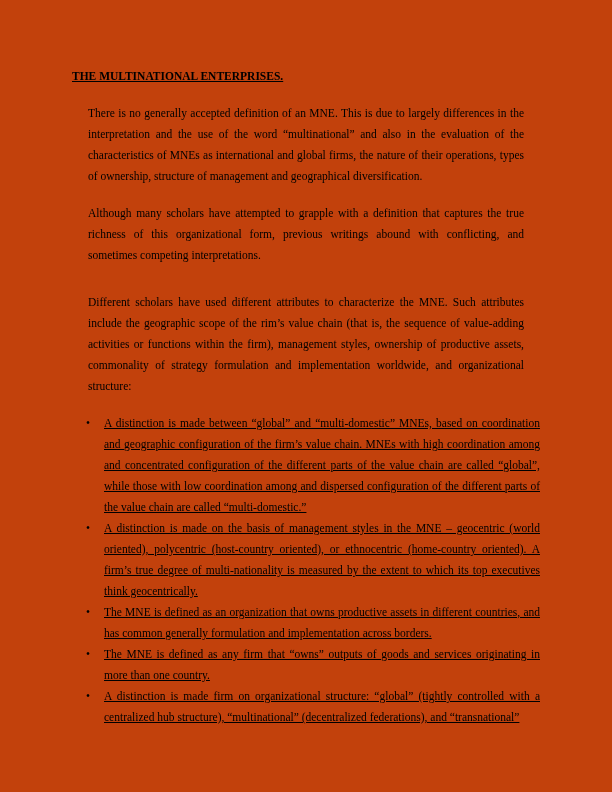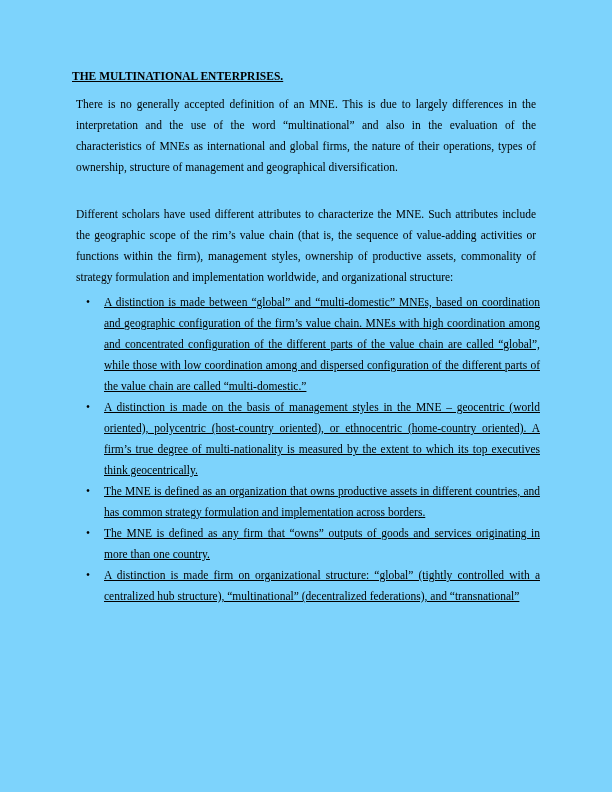--- a/index.html
+++ b/index.html
@@ -5,41 +5,41 @@
   html, body {
     margin: 0;
     padding: 0;
     background: #ffffff;
   }
   .page {
     position: relative;
     width: 612px;
     height: 792px;
     margin: 0 auto;
-    background: #7dd3fc;
+    background: #c2410c;
     box-sizing: border-box;
     padding: 66px 72px 0 72px;
     font-family: "Liberation Serif", "DejaVu Serif", serif;
     font-size: 11.5px;
     line-height: 21px;
     color: #000000;
     overflow: hidden;
   }
   .doc-title {
     font-weight: bold;
     text-decoration: underline;
     margin: 0 0 7px 0;
   }
   .section-heading {
     font-weight: bold;
     font-size: 12px;
     margin: 0 0 1px 0;
   }
   p.para {
-    margin: 4px;
+    margin: 16px;
     text-align: justify;
   }
   p.para.gap-before {
     margin-top: 26px;
   }
   ul.bullet-list {
     list-style: none;
     margin: 0;
     padding: 0;
   }
@@ -59,38 +59,39 @@
 </head>
 <body>
 
 <div class="page">
 
   <div class="doc-title">THE MULTINATIONAL ENTERPRISES.</div>
 
 
   <p class="para">There is no generally accepted definition of an MNE.  This is due to largely differences in the interpretation and the use of the word “multinational” and also in the evaluation of the characteristics of MNEs as international and global firms, the nature of their operations, types of ownership, structure of management and geographical diversification.</p>
 
+  <p class="para">Although many scholars have attempted to grapple with a definition that captures the true richness of this organizational form, previous writings abound with conflicting, and sometimes competing interpretations.</p>
 
   <p class="para gap-before">Different scholars have used different attributes to characterize the MNE.  Such attributes include the geographic scope of the rim’s value chain (that is, the sequence of value-adding activities or functions within the firm), management styles, ownership of productive assets, commonality of strategy formulation and implementation worldwide, and organizational structure:</p>
 
   <ul class="bullet-list">
 
     <li class="bullet-item">
       <span class="bullet-marker">•</span>
       <span class="bullet-text">A distinction is made between “global” and “multi-domestic” MNEs, based on coordination and geographic configuration of the firm’s value chain.  MNEs with high coordination among and concentrated configuration of the different parts of the value chain are called “global”, while those with low coordination among and dispersed configuration of the different parts of the value chain are called “multi-domestic.”</span>
     </li>
 
     <li class="bullet-item">
       <span class="bullet-marker">•</span>
       <span class="bullet-text">A distinction is made on the basis of management styles in the MNE – geocentric (world oriented), polycentric (host-country oriented), or ethnocentric (home-country oriented).  A firm’s true degree of multi-nationality is measured by the extent to which its top executives think geocentrically.</span>
     </li>
 
     <li class="bullet-item">
       <span class="bullet-marker">•</span>
-      <span class="bullet-text">The MNE is defined as an organization that owns productive assets in different countries, and has common strategy formulation and implementation across borders.</span>
+      <span class="bullet-text">The MNE is defined as an organization that owns productive assets in different countries, and has common generally formulation and implementation across borders.</span>
     </li>
 
     <li class="bullet-item">
       <span class="bullet-marker">•</span>
       <span class="bullet-text">The MNE is defined as any firm that “owns” outputs of goods and services originating in more than one country.</span>
     </li>
 
     <li class="bullet-item">
       <span class="bullet-marker">•</span>
       <span class="bullet-text">A distinction is made firm on organizational structure: “global” (tightly controlled with a centralized hub structure), “multinational” (decentralized federations), and “transnational”</span>

